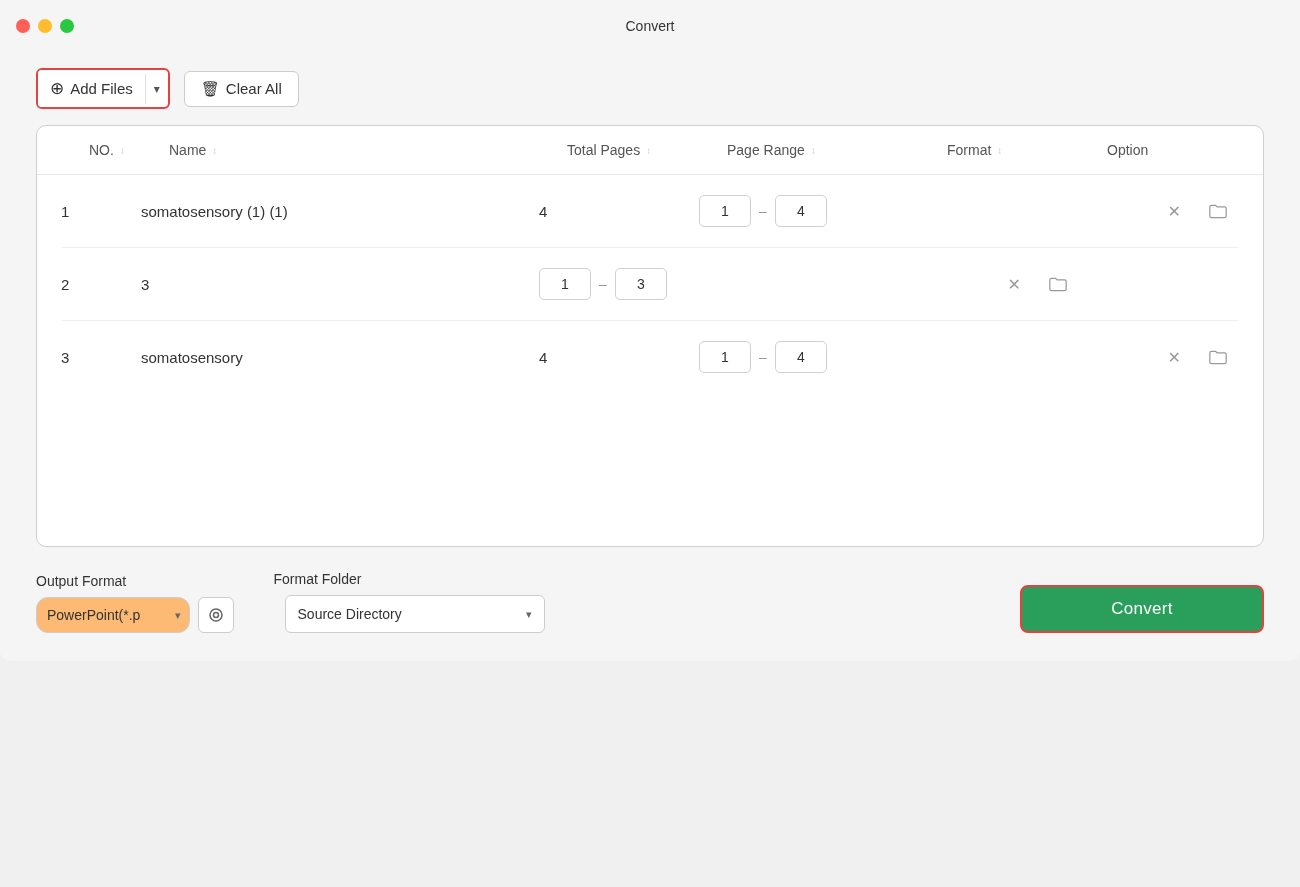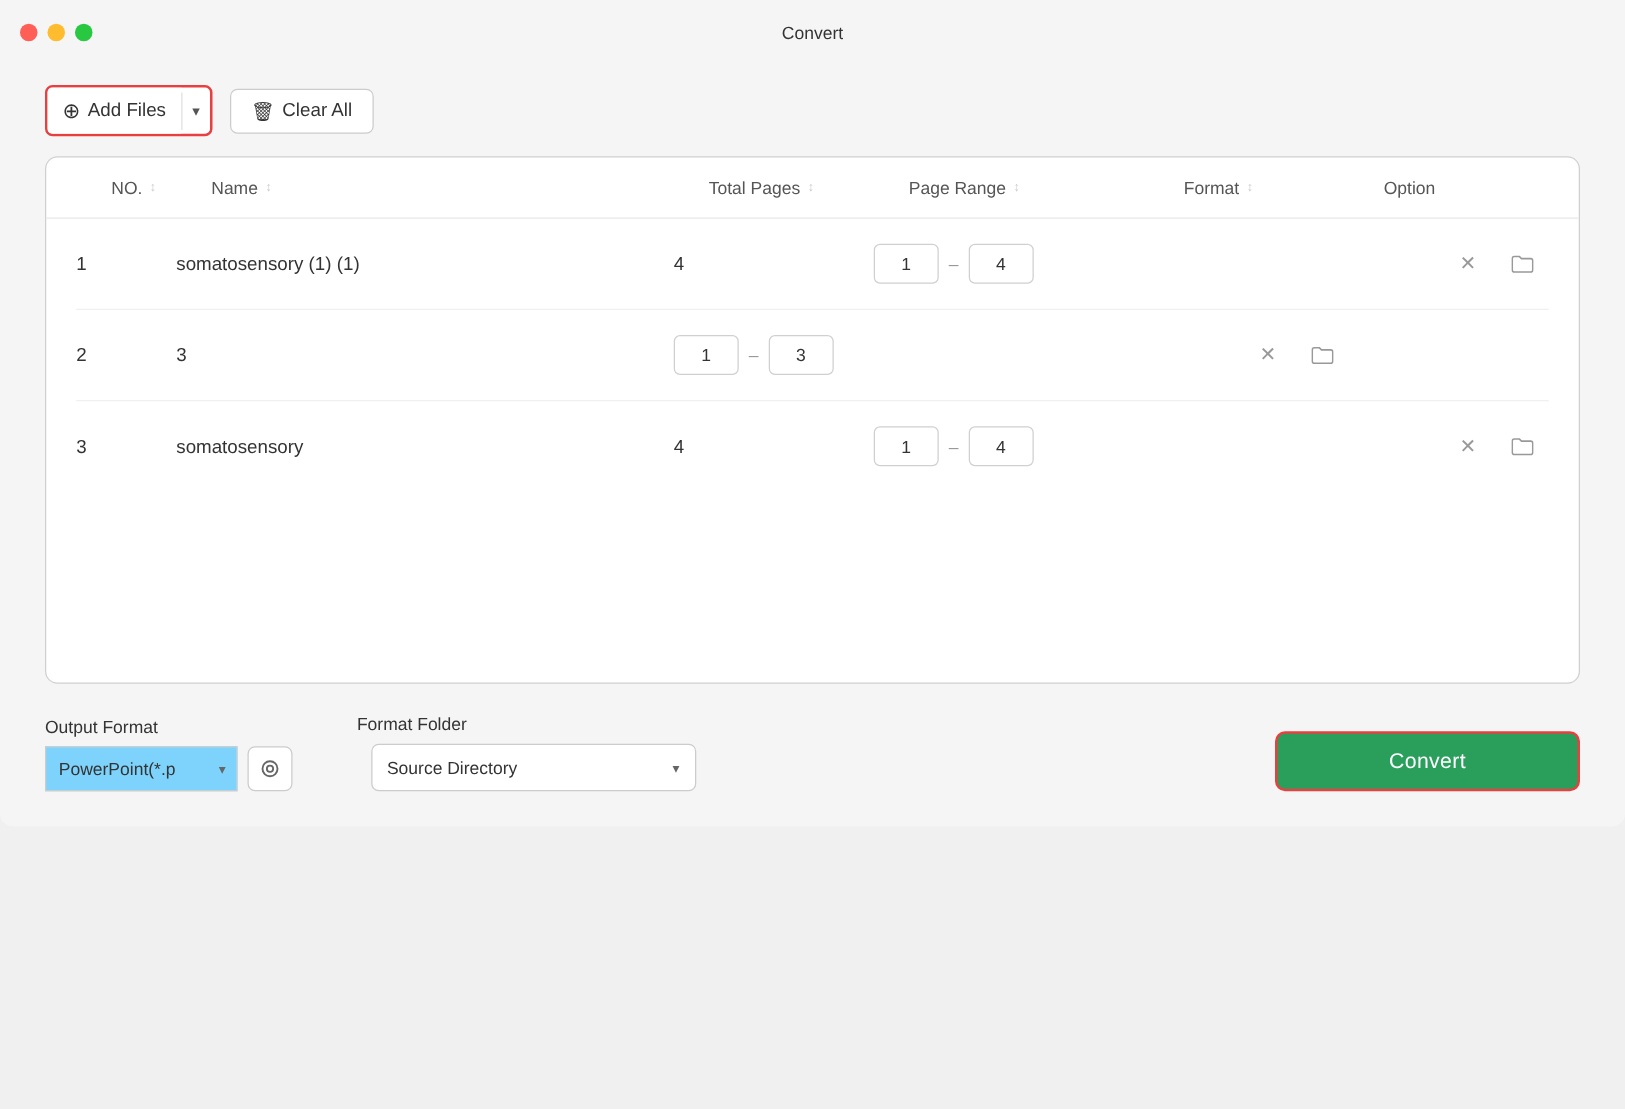--- a/index.html
+++ b/index.html
@@ -186,21 +186,21 @@
       color: #999;
       padding: 4px;
       display: flex;
       align-items: center;
       justify-content: center;
     }
     .bottom-bar {
       padding: 24px 36px 28px 36px;
       display: flex;
       align-items: flex-end;
-      gap: 52px;
+      gap: 40px;
       flex-shrink: 0;
     }
     .bottom-group {
       display: flex;
       flex-direction: column;
       gap: 8px;
     }
     .bottom-label {
       font-size: 14px;
       color: #333;
@@ -208,22 +208,22 @@
     }
     .bottom-controls {
       display: flex;
       align-items: center;
       gap: 8px;
     }
     .format-select {
       display: flex;
       align-items: center;
       border: 1.5px solid #ccc;
-      border-radius: 0;
-      background: #7dd3fc;
+      border-radius: 12px;
+      background: #fdba74;
       overflow: hidden;
     }
     .format-select select {
       border: none;
       outline: none;
       padding: 9px 10px;
       font-size: 14px;
       color: #333;
       background: transparent;
       cursor: pointer;

